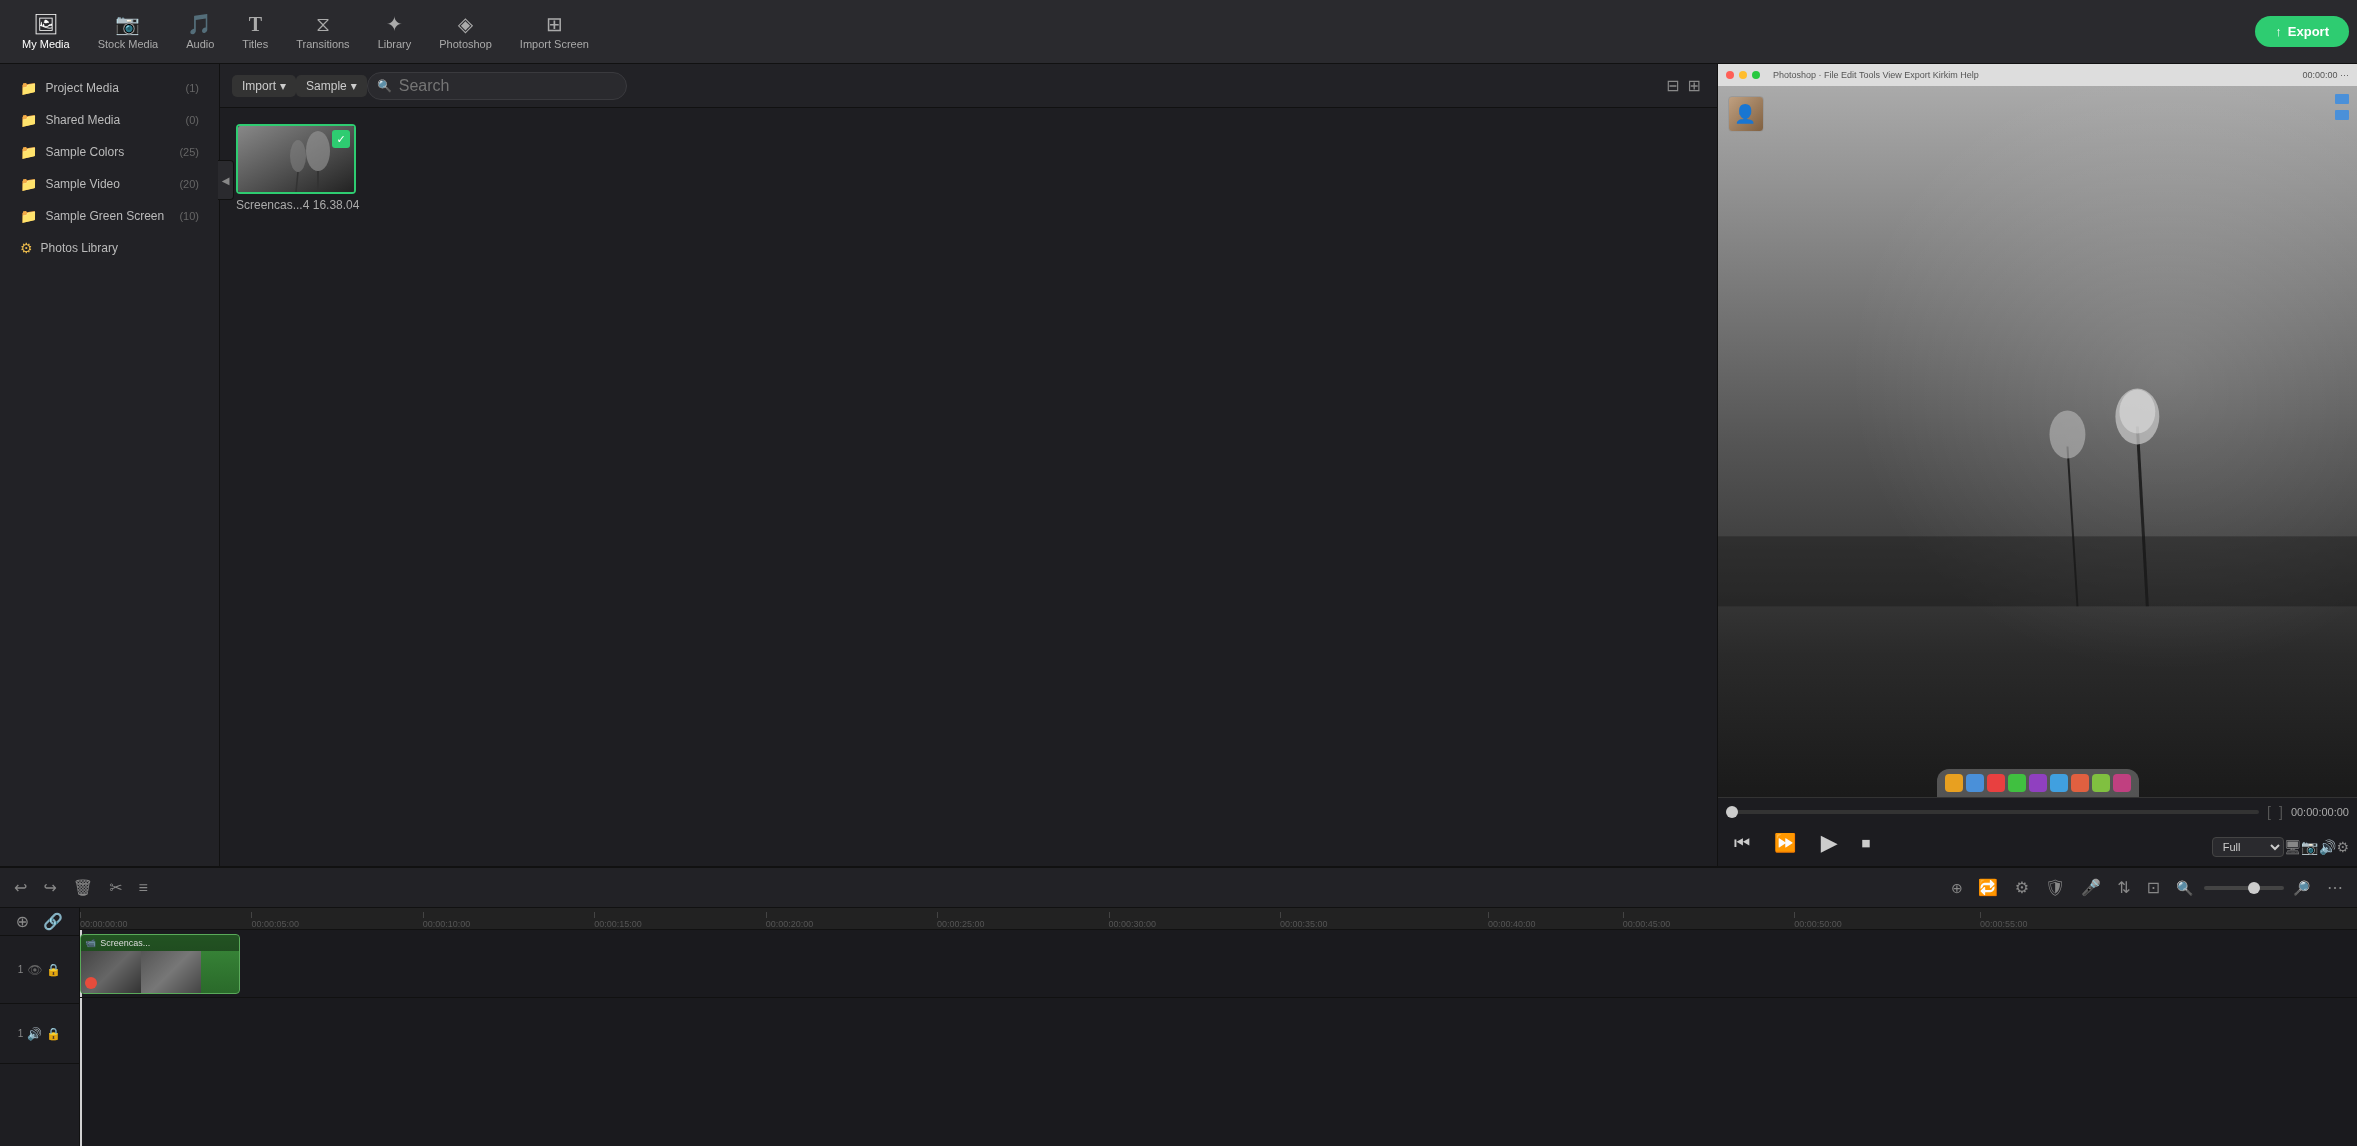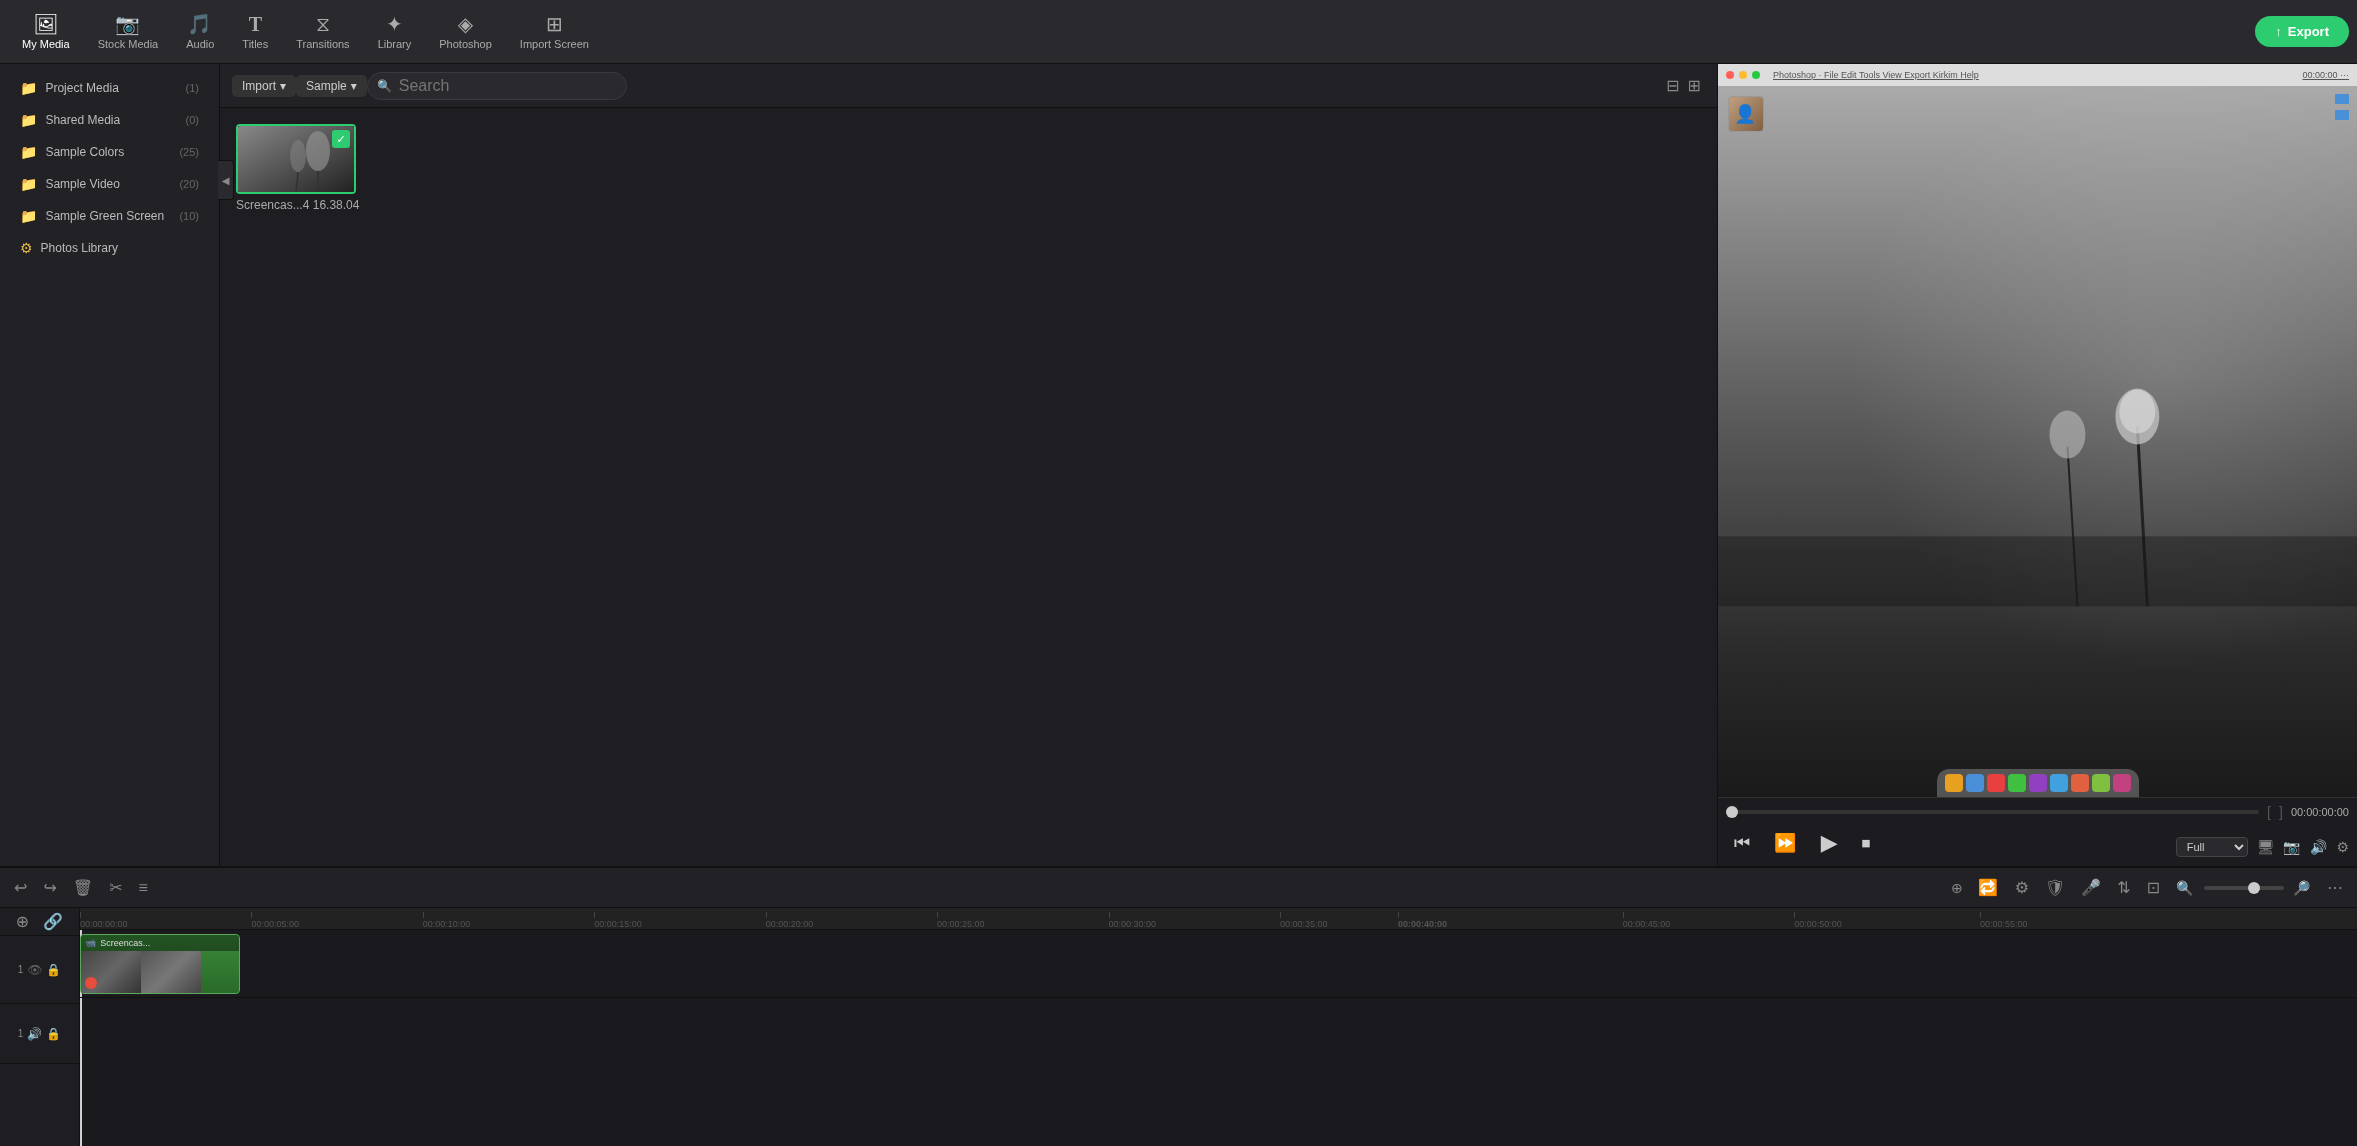--- a/index.html
+++ b/index.html
@@ -222,21 +222,20 @@
     
     .mac-window-bar {
       background: #ddd;
       height: 22px;
       display: flex;
       align-items: center;
       padding: 0 8px;
       gap: 5px;
       font-size: 10px;
       color: #555;
-      text-decoration: underline;
     }
     .mac-dot { width: 8px; height: 8px; border-radius: 50%; }
     .mac-dot.red { background: #ff5f57; }
     .mac-dot.yellow { background: #ffbd2e; }
     .mac-dot.green { background: #28c840; }
     .mac-window-content {
       flex: 1;
       background: linear-gradient(180deg, #c8c8c8 0%, #888 30%, #555 60%, #333 100%);
       position: relative;
       overflow: hidden;
@@ -350,21 +349,21 @@
       background: #2a2a2e;
       border: 1px solid #444;
       color: #ccc;
       border-radius: 4px;
       padding: 2px 6px;
       font-size: 11px;
       margin-left: auto;
     }
     .right-ctrl-icons {
       display: flex;
-      gap: 9px;
+      gap: 0;
       align-items: center;
       margin-left: auto;
       margin-top: 8px;
     }
     .small-ctrl-btn {
       background: none;
       border: none;
       color: #888;
       font-size: 14px;
       cursor: pointer;
@@ -889,21 +888,21 @@
             <span>00:00:25:00</span>
           </div>
           <div class="ruler-mark" style="left: 1028.5px;">
             <div class="tick"></div>
             <span>00:00:30:00</span>
           </div>
           <div class="ruler-mark" style="left: 1199.92px;">
             <div class="tick"></div>
             <span>00:00:35:00</span>
           </div>
-          <div class="ruler-mark" style="left: 1318px; font-weight: bold;">
+          <div class="ruler-mark" style="left: 1408px;">
             <div class="tick"></div>
             <span>00:00:40:00</span>
           </div>
           <div class="ruler-mark" style="left: 1542.75px;">
             <div class="tick"></div>
             <span>00:00:45:00</span>
           </div>
           <div class="ruler-mark" style="left: 1714.17px;">
             <div class="tick"></div>
             <span>00:00:50:00</span>

